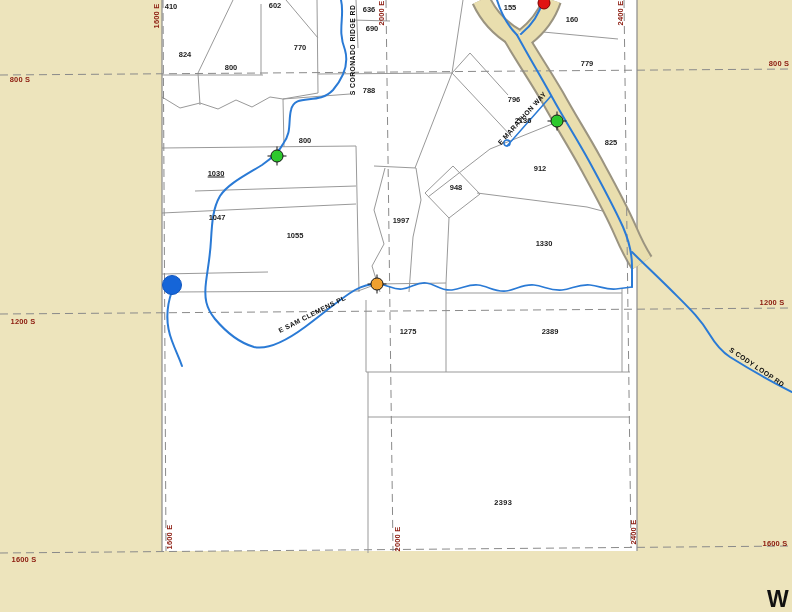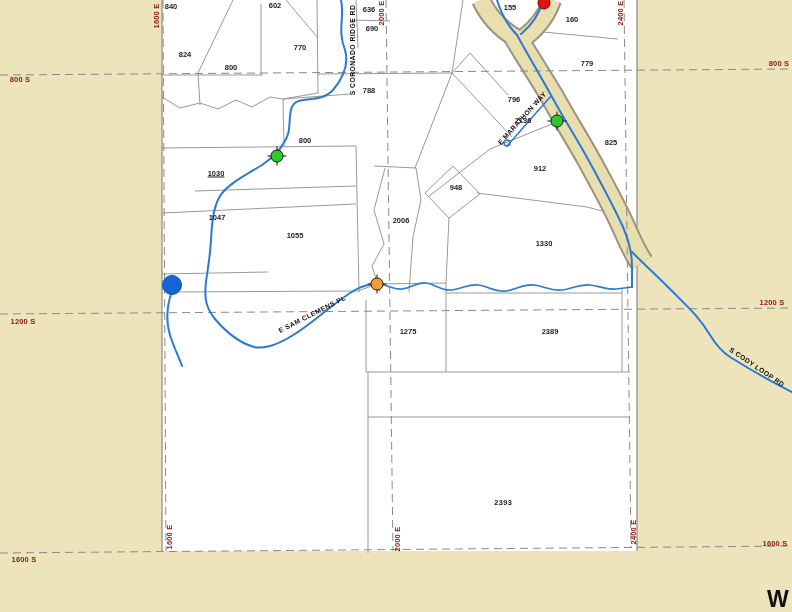--- a/index.html
+++ b/index.html
@@ -99,40 +99,40 @@
       <path d="M497,0 C501,13 507,25 517,35"></path>
       <path d="M543,0 C540,12 532,25 521,34"></path>
       <path d="M517,35 C529,57 541,77 552,97 C564,119 577,139 589,161 C601,183 613,205 623,227 C629,241 632,252 632,266 L632,287"></path>
       <path stroke-width="1.6" d="M507,146 L551,96"></path>
       <circle cx="507" cy="143" r="3" fill="none" stroke-width="1.5"></circle>
       <path d="M632,252 C644,264 658,277 671,290 C688,307 700,318 710,335 C716,345 721,351 730,357 C746,367 766,379 792,392"></path>
     </g>
   </svg>
 
   <div id="overlay">
-      <div class="lbl parcel-label" style="left: 171px; top: 6px; transform: translate(-50%, -50%) rotate(0deg);">840</div>
+      <div class="lbl parcel-label" style="left: 171px; top: 6px; transform: translate(-50%, -50%) rotate(0deg);">410</div>
       <div class="lbl parcel-label" style="left: 275px; top: 5px; transform: translate(-50%, -50%) rotate(0deg);">602</div>
       <div class="lbl parcel-label" style="left: 369px; top: 9px; transform: translate(-50%, -50%) rotate(0deg);">636</div>
       <div class="lbl parcel-label" style="left: 372px; top: 28px; transform: translate(-50%, -50%) rotate(0deg);">690</div>
       <div class="lbl parcel-label" style="left: 300px; top: 47px; transform: translate(-50%, -50%) rotate(0deg);">770</div>
       <div class="lbl parcel-label" style="left: 185px; top: 54px; transform: translate(-50%, -50%) rotate(0deg);">824</div>
       <div class="lbl parcel-label" style="left: 231px; top: 67px; transform: translate(-50%, -50%) rotate(0deg);">800</div>
       <div class="lbl parcel-label" style="left: 369px; top: 90px; transform: translate(-50%, -50%) rotate(0deg);">788</div>
       <div class="lbl parcel-label" style="left: 510px; top: 7px; transform: translate(-50%, -50%) rotate(0deg);">155</div>
       <div class="lbl parcel-label" style="left: 572px; top: 19px; transform: translate(-50%, -50%) rotate(0deg);">160</div>
       <div class="lbl parcel-label" style="left: 587px; top: 63px; transform: translate(-50%, -50%) rotate(0deg);">779</div>
       <div class="lbl parcel-label" style="left: 514px; top: 99px; transform: translate(-50%, -50%) rotate(0deg);">796</div>
       <div class="lbl parcel-label" style="left: 475px; top: 120px; transform: translate(-50%, -50%) rotate(0deg); margin-left: 48px;">2136</div>
       <div class="lbl parcel-label" style="left: 611px; top: 142px; transform: translate(-50%, -50%) rotate(0deg);">825</div>
       <div class="lbl parcel-label" style="left: 305px; top: 140px; transform: translate(-50%, -50%) rotate(0deg);">800</div>
       <div class="lbl parcel-label" style="left: 216px; top: 173px; transform: translate(-50%, -50%) rotate(0deg); text-decoration: underline;">1030</div>
       <div class="lbl parcel-label" style="left: 540px; top: 168px; transform: translate(-50%, -50%) rotate(0deg);">912</div>
       <div class="lbl parcel-label" style="left: 456px; top: 187px; transform: translate(-50%, -50%) rotate(0deg);">948</div>
       <div class="lbl parcel-label" style="left: 217px; top: 217px; transform: translate(-50%, -50%) rotate(0deg);">1047</div>
-      <div class="lbl parcel-label" style="left: 401px; top: 220px; transform: translate(-50%, -50%) rotate(0deg);">2006</div>
+      <div class="lbl parcel-label" style="left: 401px; top: 220px; transform: translate(-50%, -50%) rotate(0deg);">1997</div>
       <div class="lbl parcel-label" style="left: 295px; top: 235px; transform: translate(-50%, -50%) rotate(0deg);">1055</div>
       <div class="lbl parcel-label" style="left: 544px; top: 243px; transform: translate(-50%, -50%) rotate(0deg);">1330</div>
       <div class="lbl parcel-label" style="left: 408px; top: 331px; transform: translate(-50%, -50%) rotate(0deg);">1275</div>
       <div class="lbl parcel-label" style="left: 542px; top: 331px; transform: translate(-50%, -50%) rotate(0deg); margin-left: 8px;">2389</div>
       <div class="lbl parcel-label" style="left: 503px; top: 503px; transform: translate(-50%, -50%) rotate(0deg); font-family: Liberation Mono, monospace;">2393</div>
       <div class="lbl grid-label" style="left: 156px; top: 16px; transform: translate(-50%, -50%) rotate(-90deg);">1600 E</div>
       <div class="lbl grid-label" style="left: 381px; top: 13px; transform: translate(-50%, -50%) rotate(-90deg);">2000 E</div>
       <div class="lbl grid-label" style="left: 620px; top: 13px; transform: translate(-50%, -50%) rotate(-90deg);">2400 E</div>
       <div class="lbl grid-label" style="left: 169px; top: 537px; transform: translate(-50%, -50%) rotate(-90deg);">1600 E</div>
       <div class="lbl grid-label" style="left: 397px; top: 539px; transform: translate(-50%, -50%) rotate(-90deg);">2000 E</div>

